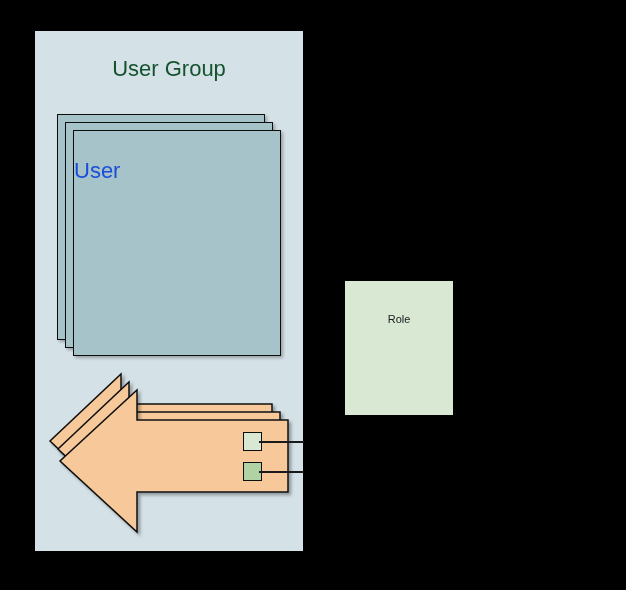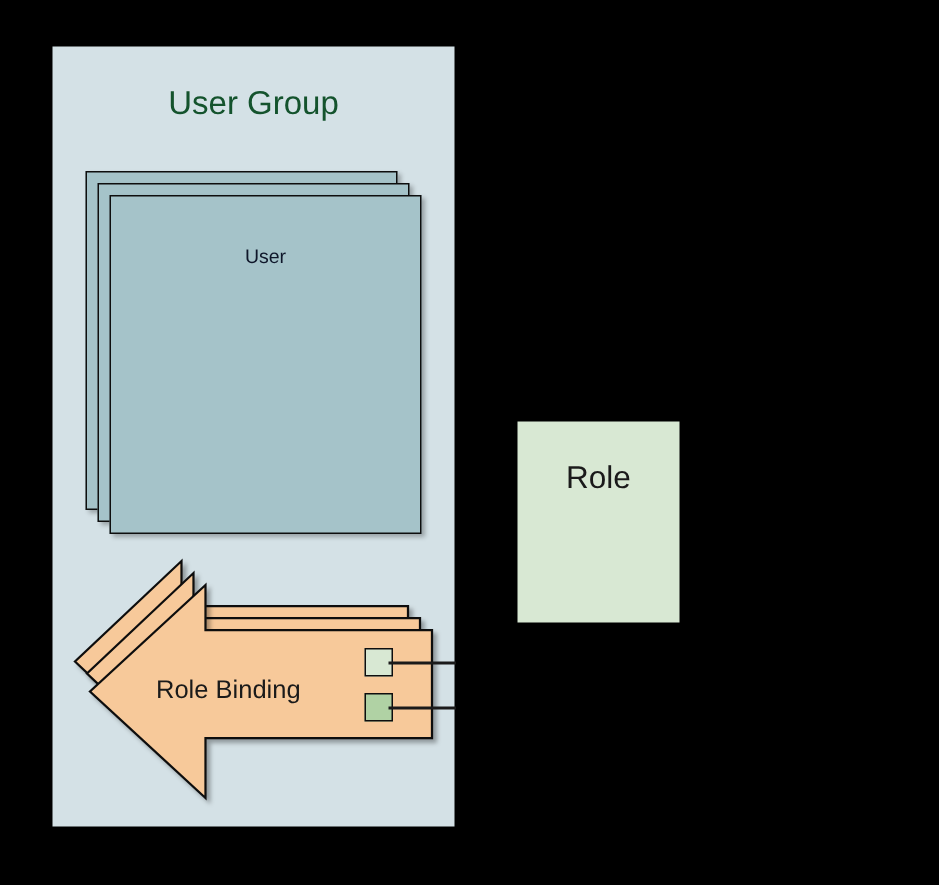--- a/index.html
+++ b/index.html
@@ -54,23 +54,22 @@
     box-shadow: 2px 2px 3px rgba(0,0,0,0.28);
   }
   .card.c1 { left: 0px;  top: 0px;  }
   .card.c2 { left: 8px;  top: 8px;  }
   .card.c3 { left: 16px; top: 16px; }
   .card-label {
     position: absolute;
     left: 0;
     top: 30px;
     width: 100%;
-    text-align: center;
-    font-size: 13px;
-    color: #0f172a;
+    font-size: 22px;
+    color: #1d4ed8;
     line-height: 20px;
   }
 
   
   .arrow-stack {
     position: absolute;
     left: 48px;
     top: 366px;
     width: 240px;
     height: 172px;
@@ -128,21 +127,21 @@
   }
   .rbox.resource {
     left: 478px;
     top: 281px;
     width: 117px;
     height: 132px;
     background: #b0d2a4;
   }
   .rbox-label {
     position: absolute;
-    font-size: 21px;
+    font-size: 11px;
     color: #1a1a1a;
     line-height: 22px;
   }
   .rbox.role .rbox-label {
     left: 0; top: 26px; width: 100%;
     text-align: center;
   }
   .rbox.resource .rbox-label {
     left: 16px; top: 25px; width: 92px;
     text-align: left;
@@ -180,21 +179,20 @@
       <g filter="url(#dshadow)">
         <path d="M 81 16 L 81 46 L 232 46 L 232 118 L 81 118 L 81 150 L 10 83 Z" fill="#f7c99a" stroke="#0e0e0e" stroke-width="1.5" stroke-linejoin="miter"></path>
       </g>
 
       <g filter="url(#dshadow)">
         <path d="M 89 24 L 89 54 L 240 54 L 240 126 L 89 126 L 89 166 L 12 95 Z" fill="#f7c99a" stroke="#0e0e0e" stroke-width="1.5" stroke-linejoin="miter"></path>
       </g>
     </svg>
   </div>
 
-  <div class="arrow-label">Role Binding</div>
 
   <div class="port role-port"></div>
   <div class="port rg-port"></div>
 
   <div class="connector l1"></div>
   <div class="connector l2"></div>
 
   <div class="rbox role">
     <div class="rbox-label">Role</div>
   </div>

